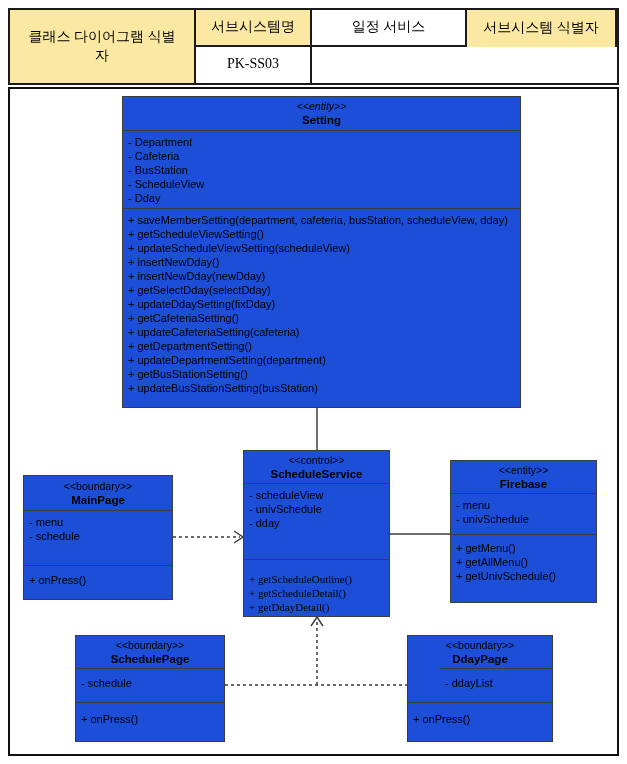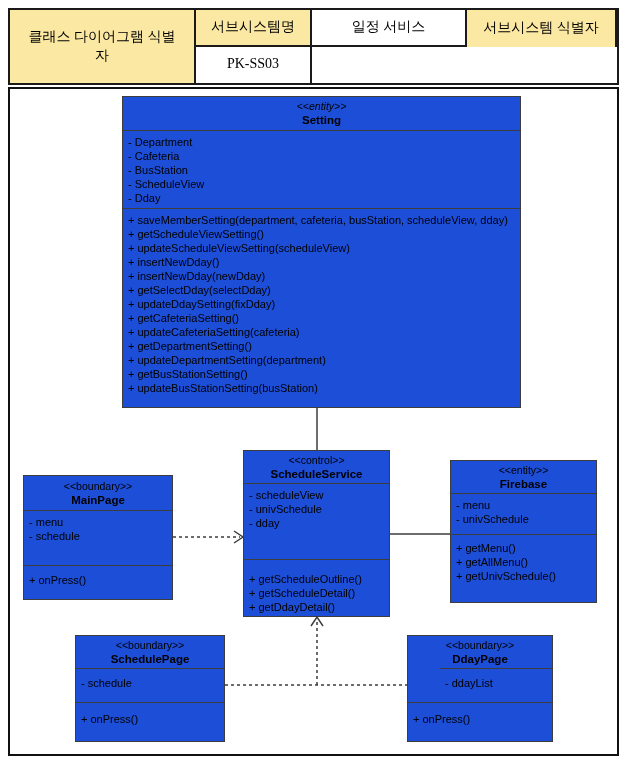--- a/index.html
+++ b/index.html
@@ -47,21 +47,21 @@
   }
   .uml-sec div{white-space:nowrap;}
   
   #box-setting{left:122px;top:96px;width:399px;height:312px;}
   #box-setting .uml-head{height:33px;}
   #box-setting .sec-a{height:78px;}
   #box-setting .sec-m{height:201px;}
   #box-scheduleservice{left:243px;top:450px;width:147px;height:167px;}
   #box-scheduleservice .uml-head{height:32px;}
   #box-scheduleservice .sec-a{height:76px;}
-  #box-scheduleservice .sec-m{height:59px;padding-top:12px;}
+  #box-scheduleservice .sec-m{height:59px;padding-top:12px;font-family:Liberation Serif, serif;}
   #box-mainpage{left:23px;top:475px;width:150px;height:125px;}
   #box-mainpage .uml-head{height:34px;}
   #box-mainpage .sec-a{height:55px;}
   #box-mainpage .sec-m{height:36px;padding-top:7px;}
   #box-firebase{left:450px;top:460px;width:147px;height:143px;}
   #box-firebase .uml-head{height:32px;}
   #box-firebase .sec-a{height:41px;}
   #box-firebase .sec-m{height:70px;padding-top:6px;}
   #box-schedulepage{left:75px;top:635px;width:150px;height:107px;}
   #box-schedulepage .uml-head{height:32px;}

